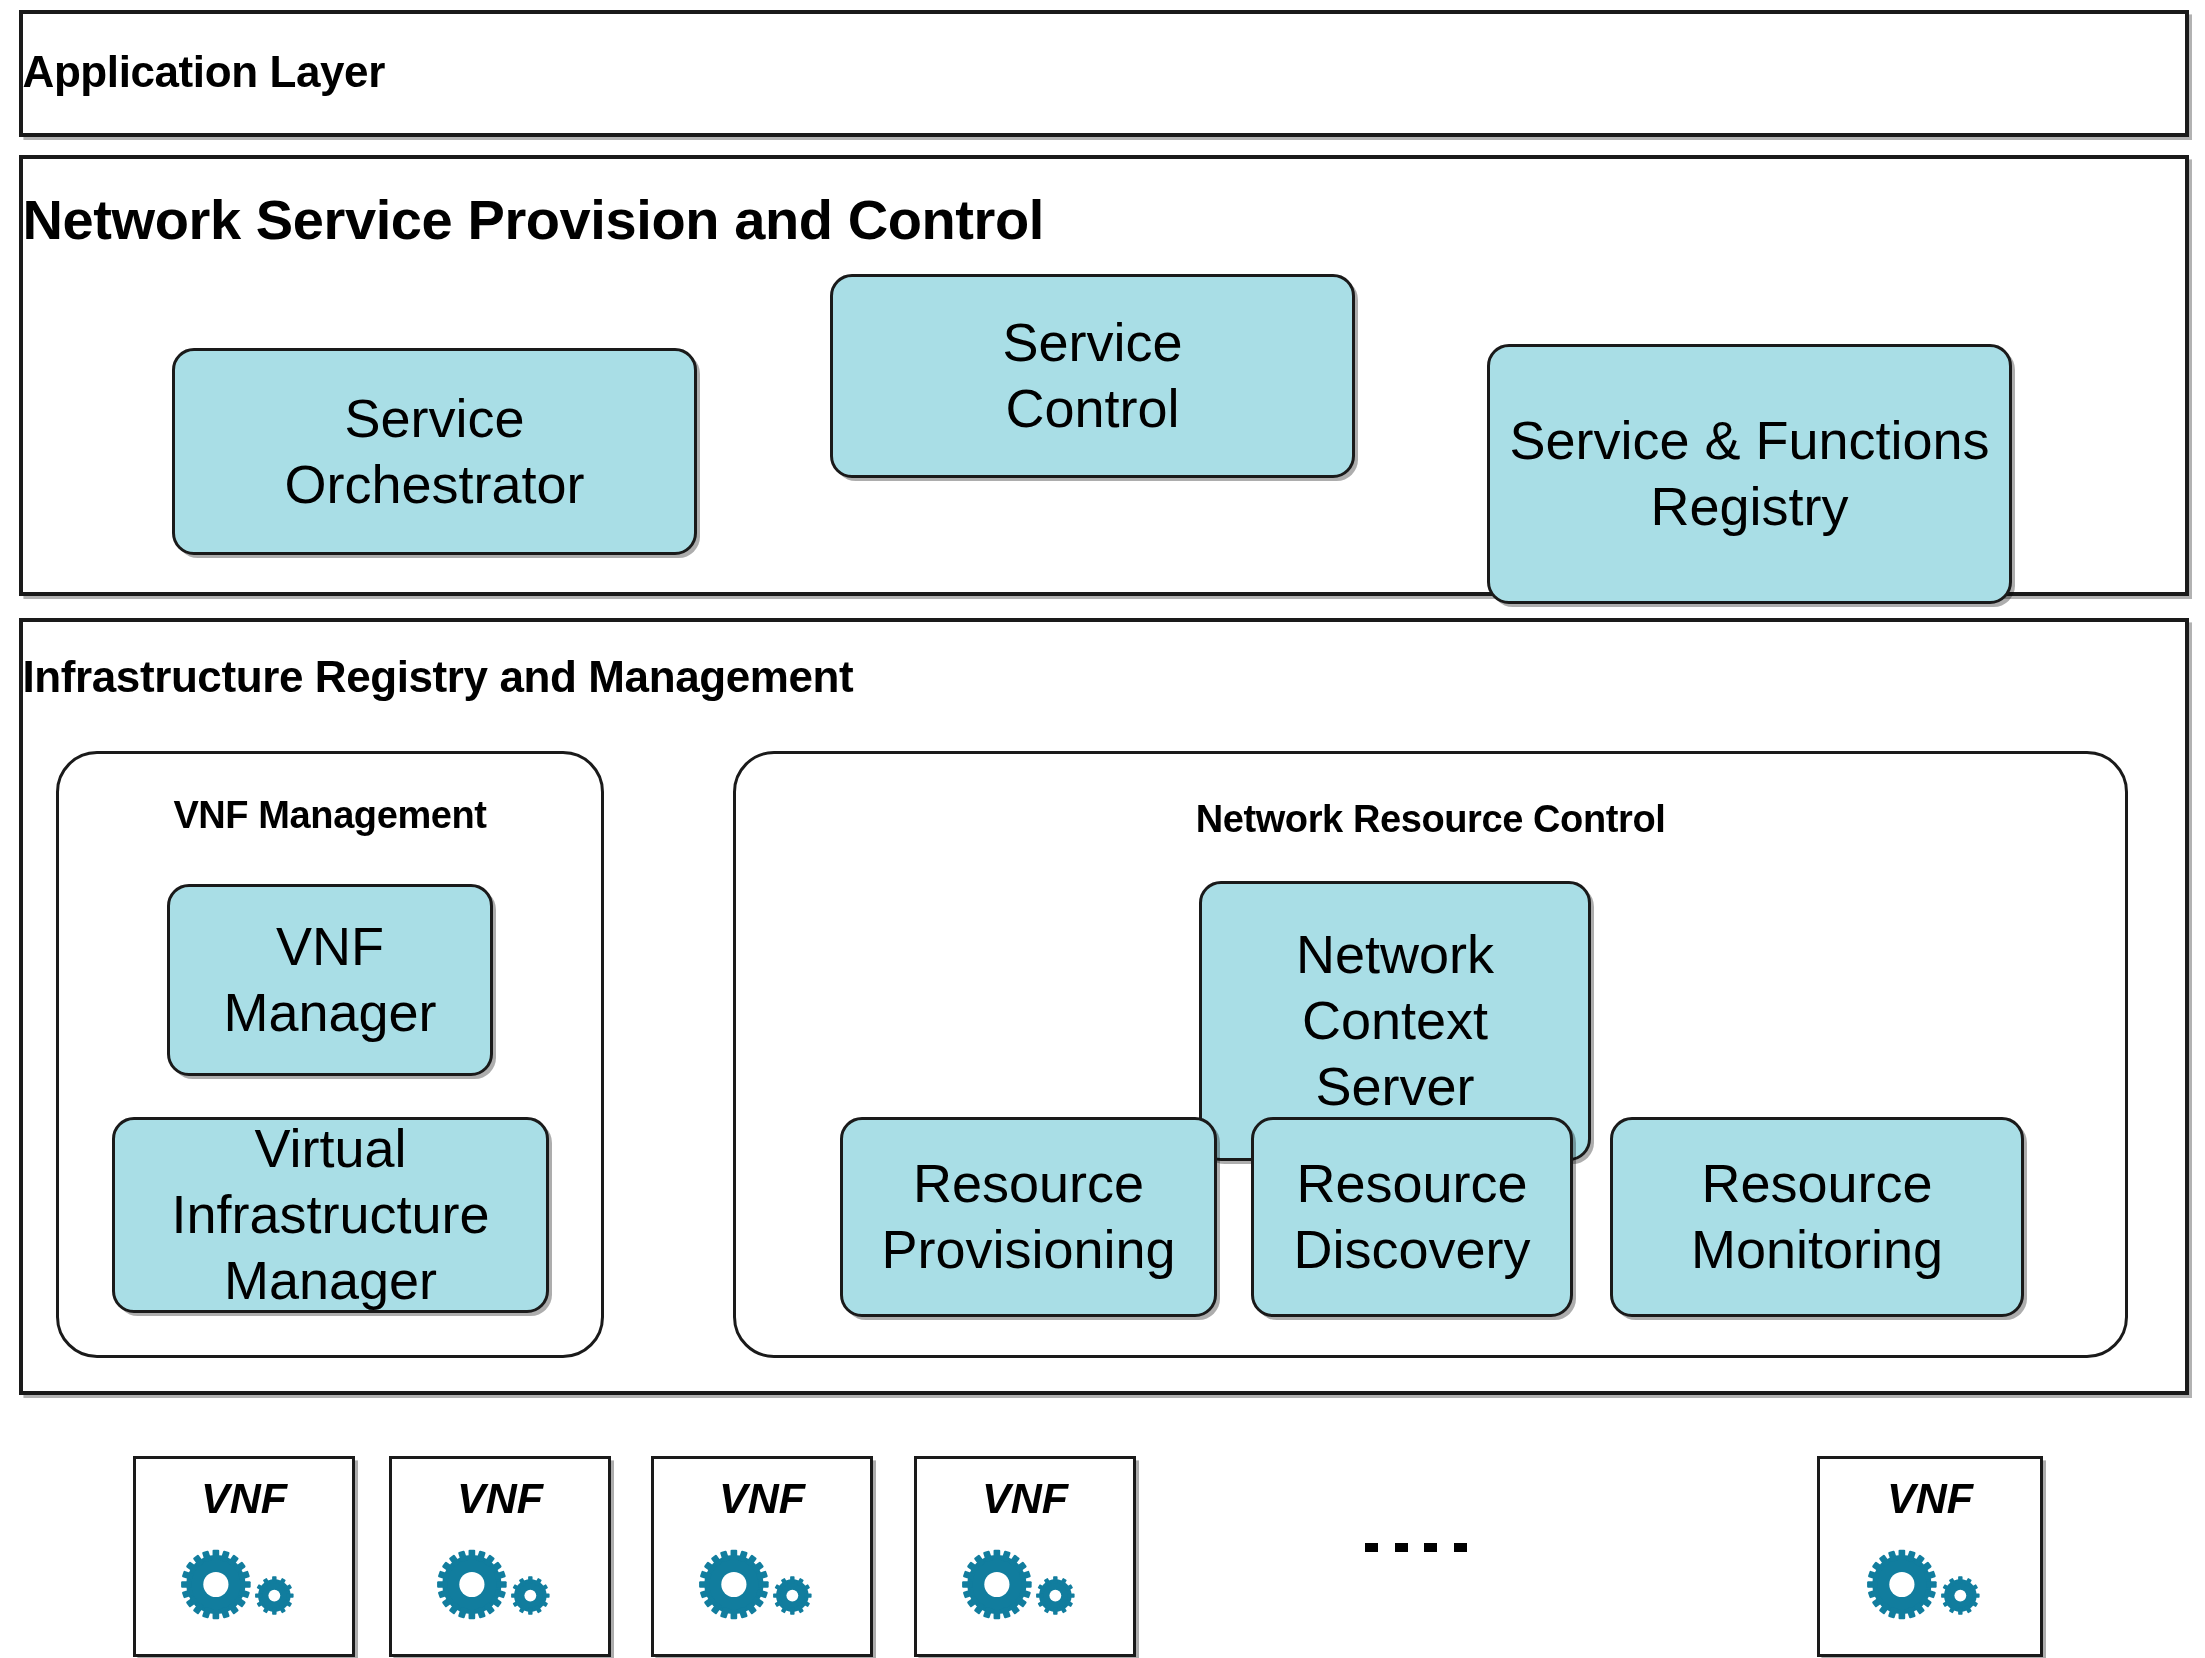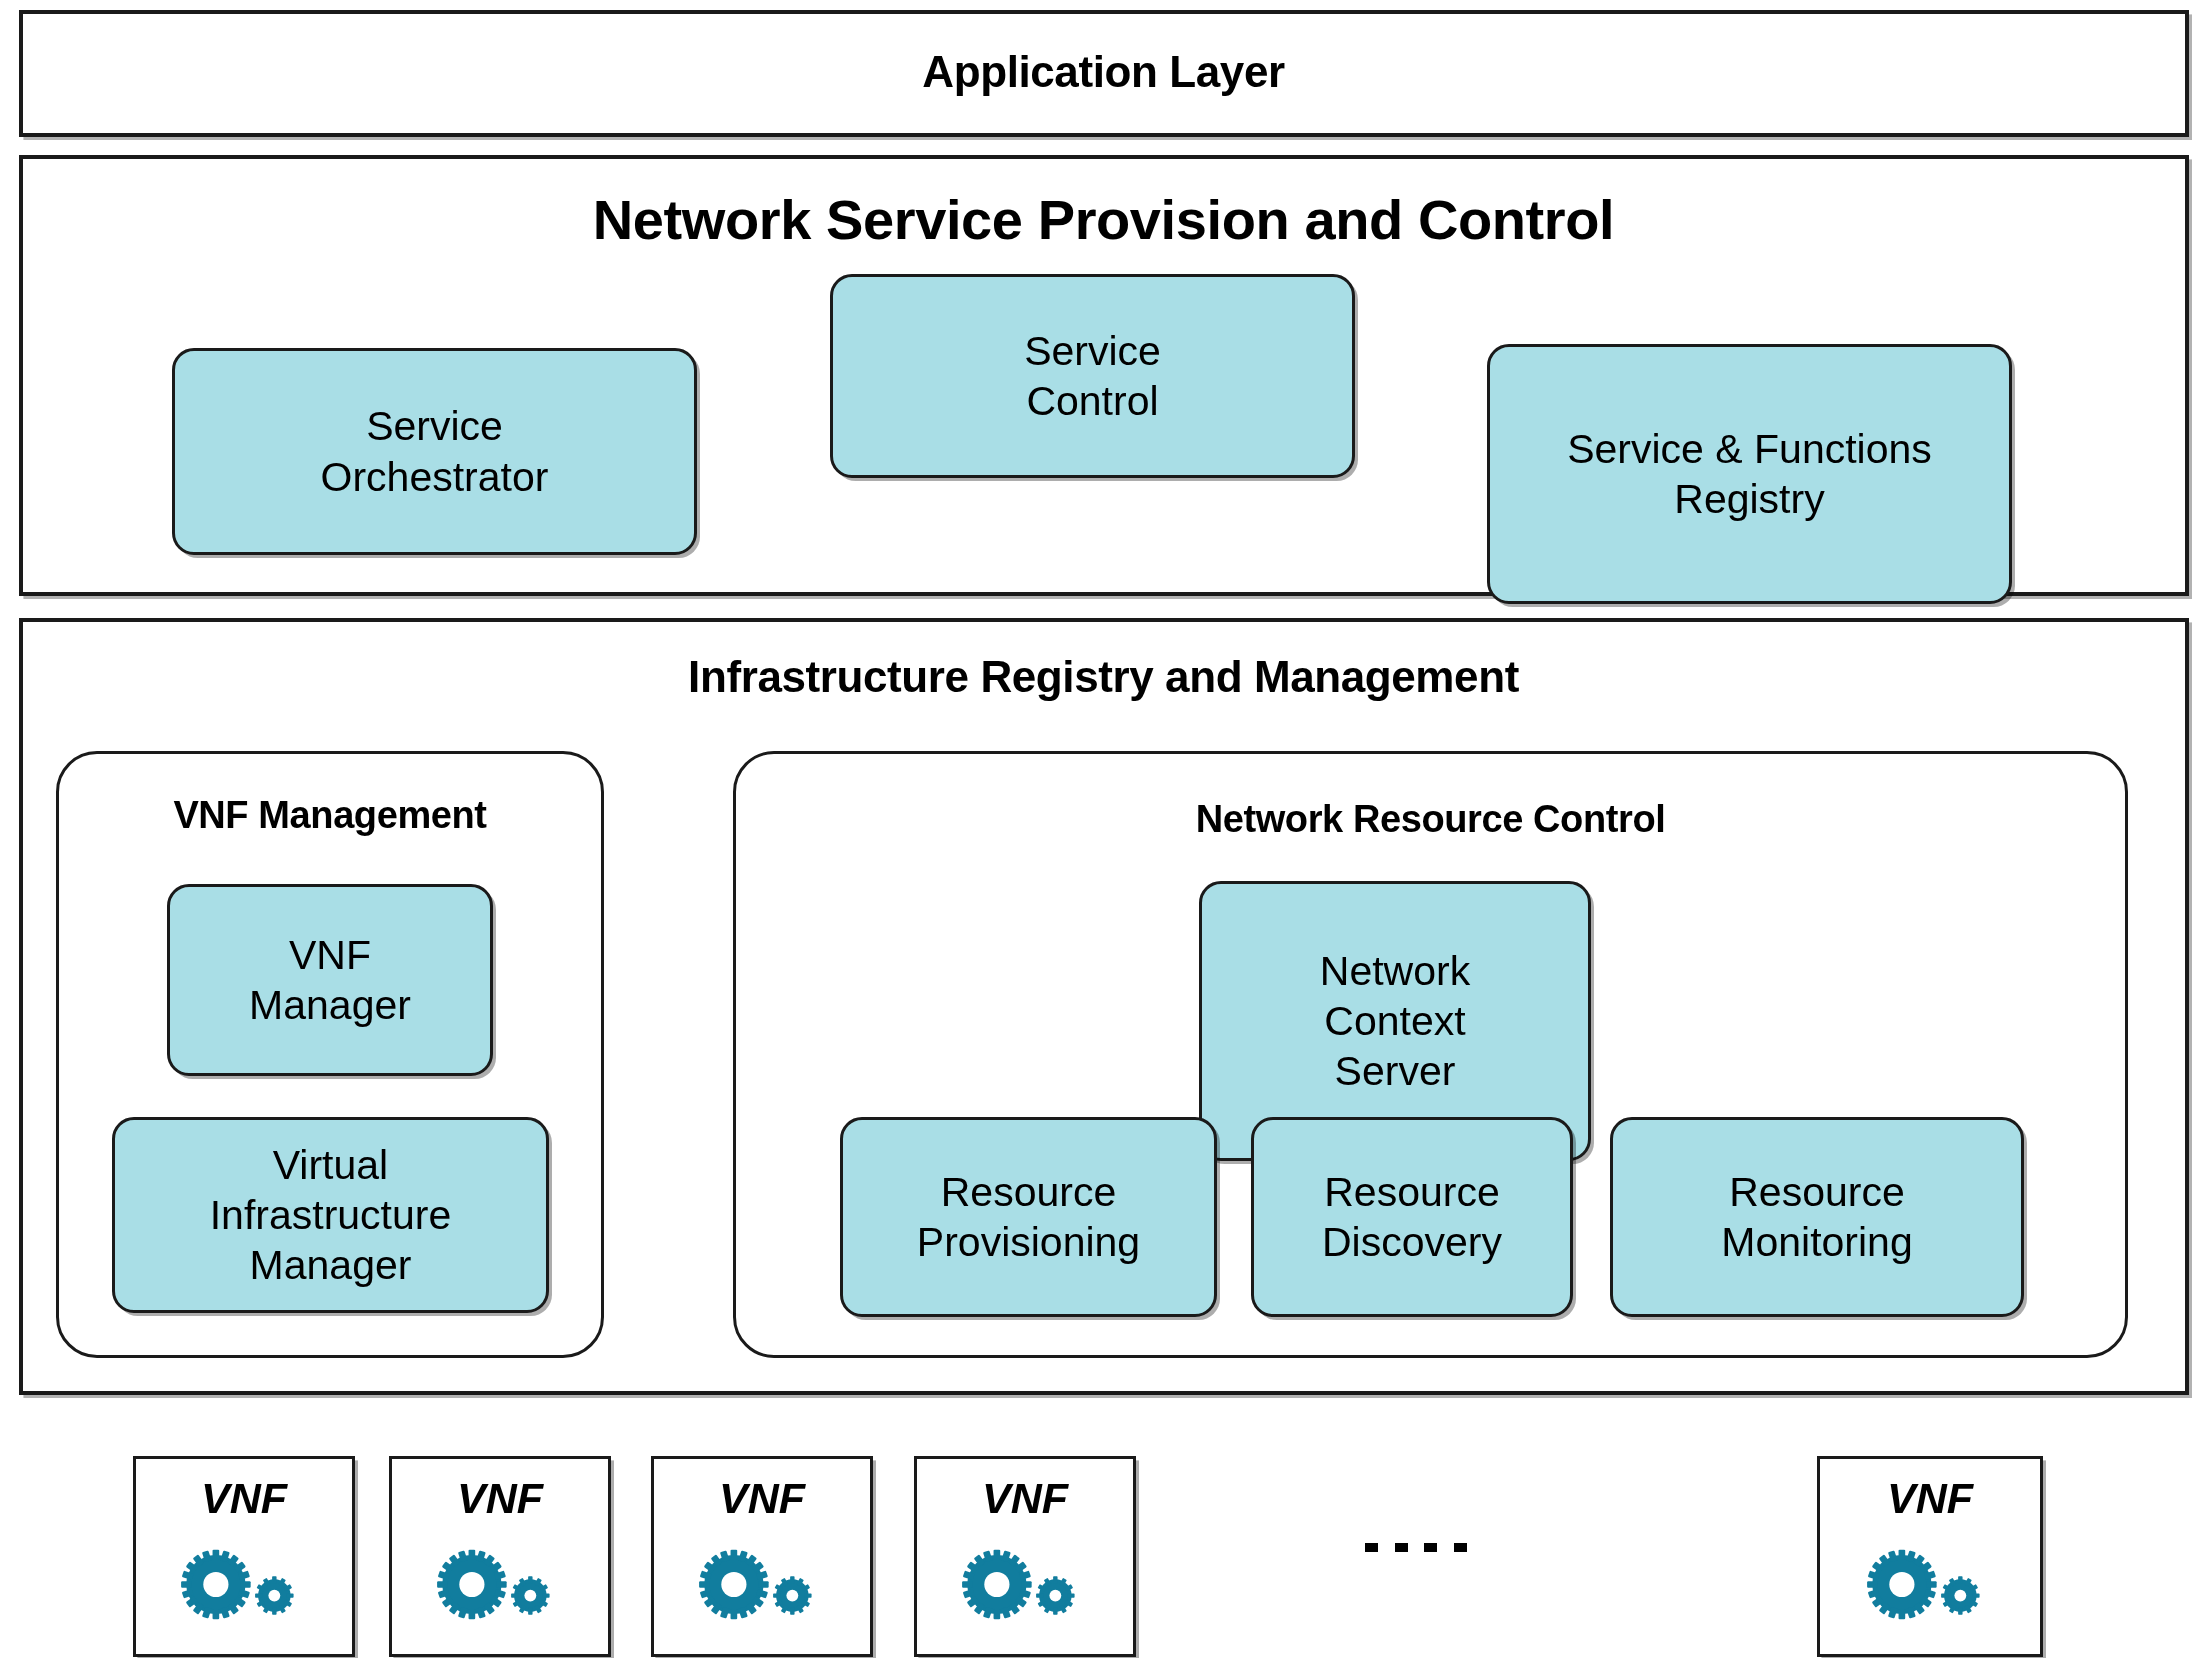--- a/index.html
+++ b/index.html
@@ -26,21 +26,21 @@
     box-sizing: border-box;
     background: #ffffff;
     border: 4.4px solid #1a1a1a;
     box-shadow: 3.7px 3.7px 0 -0.7px rgba(0,0,0,0.30);
   }
 
   .layer-title {
     position: absolute;
     left: 0;
     width: 100%;
-    text-align: center;
+    text-align: left;
     font-weight: 700;
     font-stretch: condensed;
     letter-spacing: -0.4px;
     white-space: nowrap;
   }
 
   #layer-application       { left: 18.5px;  top: 10.4px;   width: 2170px; height: 127px; }
   #layer-application .layer-title { top: 33px; font-size: 44px; }
 
   #layer-nsp               { left: 18.5px;  top: 155px;  width: 2170px; height: 441px; }
@@ -81,21 +81,21 @@
     box-sizing: border-box;
     background: #a9dee6;
     border: 3.7px solid #1a1a1a;
     border-radius: 22px;
     box-shadow: 3.7px 3.7px 0 -0.7px rgba(0,0,0,0.32);
     display: flex;
     align-items: center;
     justify-content: center;
     text-align: center;
     line-height: 1.22;
-    font-size: 41px;
+    font-size: 54px;
     font-weight: 400;
     font-stretch: condensed;
     padding: 4.4px 9px;
     white-space: pre-line;
   }
 
   
   #comp-service-orchestrator { left: 172px;  top: 348px; width: 525px;  height: 207px; }
   #comp-service-control      { left: 830px; top: 274px; width: 525px;  height: 204px; }
   #comp-service-registry     { left: 1487px; top: 344px; width: 525px;  height: 260px; }

